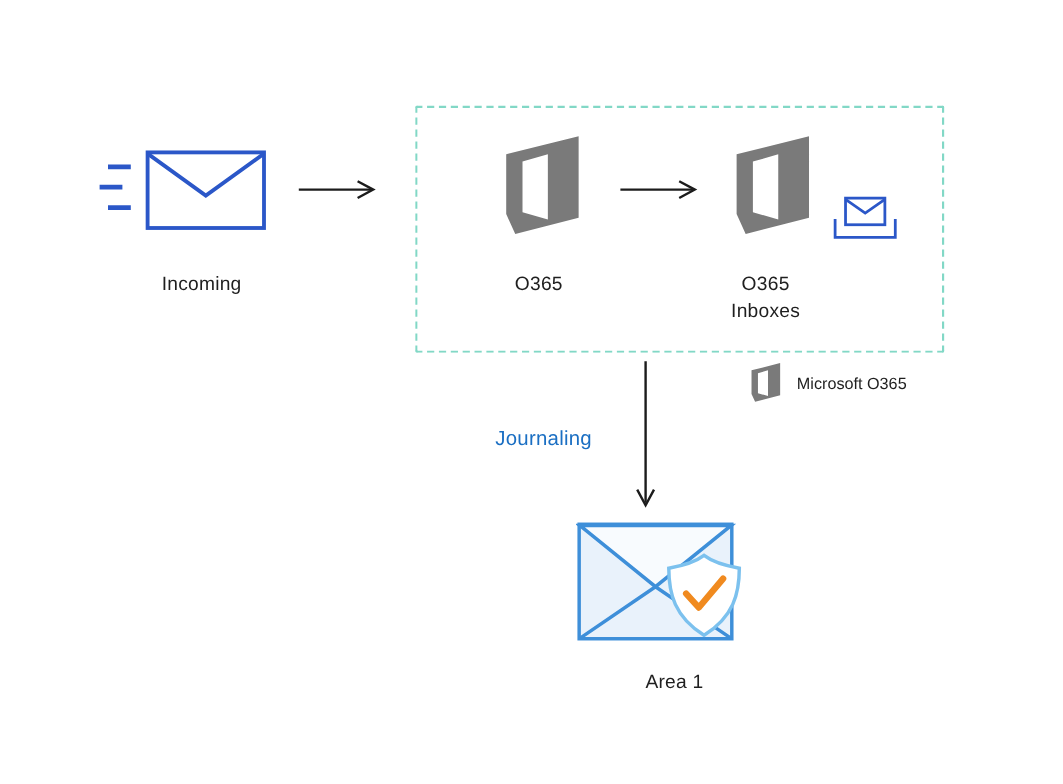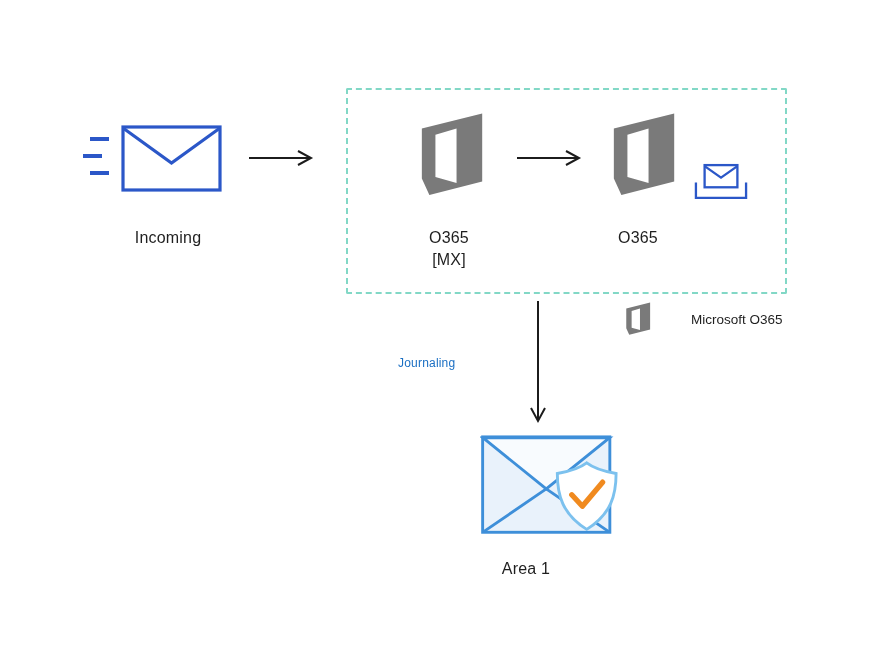--- a/index.html
+++ b/index.html
@@ -6,24 +6,24 @@
   .canvas{
     position:relative;width:886px;height:653px;background:#fff;overflow:hidden;
     font-family:"Liberation Sans", sans-serif;color:var(--text-dark,#1f1f1f);
   }
   .abs{position:absolute;}
   .node-label{
     position:absolute;text-align:center;font-size:16px;line-height:22px;
     color:var(--text-dark,#1f1f1f);letter-spacing:.2px;
   }
   .legend{position:absolute;display:flex;align-items:center;gap:12px;}
-  .legend-text{font-size:13.5px;color:var(--text-dark,#1f1f1f);margin-left:27px;}
+  .legend-text{font-size:13.5px;color:var(--text-dark,#1f1f1f);}
   .journaling{
-    position:absolute;font-size:12px;color:var(--journaling-blue,#1b6fc3);
-    letter-spacing:.2px;
+    position:absolute;font-size:17px;color:var(--journaling-blue,#1b6fc3);
+    text-align:center;letter-spacing:.2px;
   }
   .boundary{
     position:absolute;border:2px dashed var(--dashed-teal,#82d8c6);
     border-radius:2px;background:transparent;
   }
   
   .s-blue{stroke:var(--envelope-blue,#2b57c8);fill:none;}
   .s-blue-f{stroke:var(--envelope-blue,#2b57c8);fill:#ffffff;}
   .f-gray{fill:var(--office-gray,#7a7a7a);}
   .s-dark{stroke:var(--arrow-black,#1c1c1c);fill:none;}
@@ -56,38 +56,38 @@
     <path class="s-dark" stroke-width="2" d="M50 3 L63 10 L50 17"></path>
   </svg>
 
   <div class="boundary" style="left:346px;top:88px;width:437px;height:202px;"></div>
 
   <svg class="abs" style="left:410px;top:112px;" width="78" height="86" viewBox="0 0 100 114">
     <path class="f-gray" fill-rule="evenodd" d="M14 22 L94 2 L94 92 L24 110 L14 88 Z M32 30 L60 22 L60 94 L32 86 Z"></path>
   </svg>
   <div class="node-label" style="left:389px;top:227px;width:120px;">
     <div>O365</div>
-    <div>[MX]</div>
   </div>
 
   <svg class="abs" style="left:516px;top:148px;" width="66" height="20" viewBox="0 0 66 20">
     <line class="s-dark" stroke-width="2" x1="1" y1="10" x2="62" y2="10"></line>
     <path class="s-dark" stroke-width="2" d="M50 3 L63 10 L50 17"></path>
   </svg>
 
   <svg class="abs" style="left:602px;top:112px;" width="78" height="86" viewBox="0 0 100 114">
     <path class="f-gray" fill-rule="evenodd" d="M14 22 L94 2 L94 92 L24 110 L14 88 Z M32 30 L60 22 L60 94 L32 86 Z"></path>
   </svg>
   <svg class="abs" style="left:694px;top:163px;" width="54" height="37" viewBox="0 0 56 38">
     <rect class="s-blue-f" stroke-width="2.4" x="11" y="2" width="34" height="23"></rect>
     <path class="s-blue" stroke-width="2.4" d="M11 3 L28 15 L45 3"></path>
     <path class="s-blue" stroke-width="2.4" d="M2 20 L2 36 L54 36 L54 20"></path>
   </svg>
   <div class="node-label" style="left:578px;top:227px;width:120px;">
     <div>O365</div>
+    <div>Inboxes</div>
   </div>
 
   <div class="legend" style="left:622px;top:302px;">
     <svg width="30" height="34" viewBox="0 0 100 114">
       <path class="f-gray" fill-rule="evenodd" d="M14 22 L94 2 L94 92 L24 110 L14 88 Z M32 30 L60 22 L60 94 L32 86 Z"></path>
     </svg>
     <span class="legend-text">Microsoft O365</span>
   </div>
 
   <div class="journaling" style="left:398px;top:356px;width:110px;">Journaling</div>
@@ -101,17 +101,17 @@
     <g>
       <rect class="s-med" stroke-width="3" x="2.5" y="3" width="132" height="99" fill="var(--area1-envelope-fill,#e9f2fb)"></rect>
       <path class="s-med" stroke-width="3" d="M3 4 L68.5 57 L134 4 Z" fill="var(--area1-flap-fill,#f8fbfe)"></path>
       <path class="s-med" stroke-width="3" fill="none" d="M4 101 L68.5 57 M133 101 L68.5 57"></path>
     </g>
     <g>
       <path class="s-shield" stroke-width="3" fill="#ffffff" d="M80 41 C92 39 104 35 110.5 30 C117 35 129 39 141 41 C141 63 136 83 110.5 99 C85 83 80 63 80 41 Z"></path>
       <path class="s-check" stroke-width="5.5" stroke-linecap="round" stroke-linejoin="round" d="M95 63 L106 75 L127 50"></path>
     </g>
   </svg>
-  <div class="node-label" style="left:446px;top:558px;width:160px;">
+  <div class="node-label" style="left:482px;top:558px;width:160px;">
     <div>Area 1</div>
   </div>
 
 </div>
 
 </body></html>

